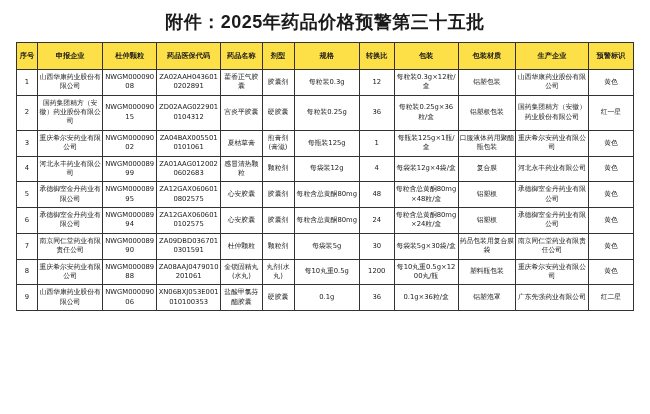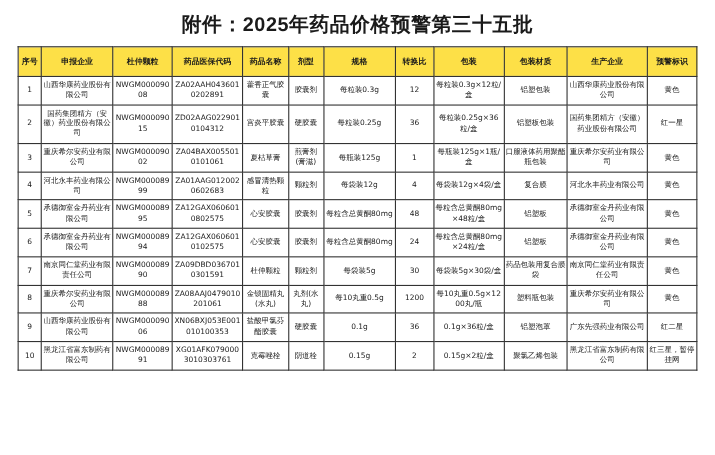--- a/index.html
+++ b/index.html
@@ -208,29 +208,15 @@
           <td>XN06BXJ053E001010100353</td>
           <td>盐酸甲氯芬酯胶囊</td>
           <td>硬胶囊</td>
           <td>0.1g</td>
           <td>36</td>
           <td>0.1g×36粒/盒</td>
           <td>铝塑泡罩</td>
           <td>广东先强药业有限公司</td>
           <td>红二星</td>
         </tr>
-        <tr>
-          <td>10</td>
-          <td>黑龙江省富东制药有限公司</td>
-          <td>NWGM00008991</td>
-          <td>XG01AFK0790003010303761</td>
-          <td>克霉唑栓</td>
-          <td>阴道栓</td>
-          <td>0.15g</td>
-          <td>2</td>
-          <td>0.15g×2粒/盒</td>
-          <td>聚氯乙烯包装</td>
-          <td>黑龙江省富东制药有限公司</td>
-          <td>红三星，暂停挂网</td>
-        </tr>
       </tbody>
   </table>
 </div>
 
 </body></html>

